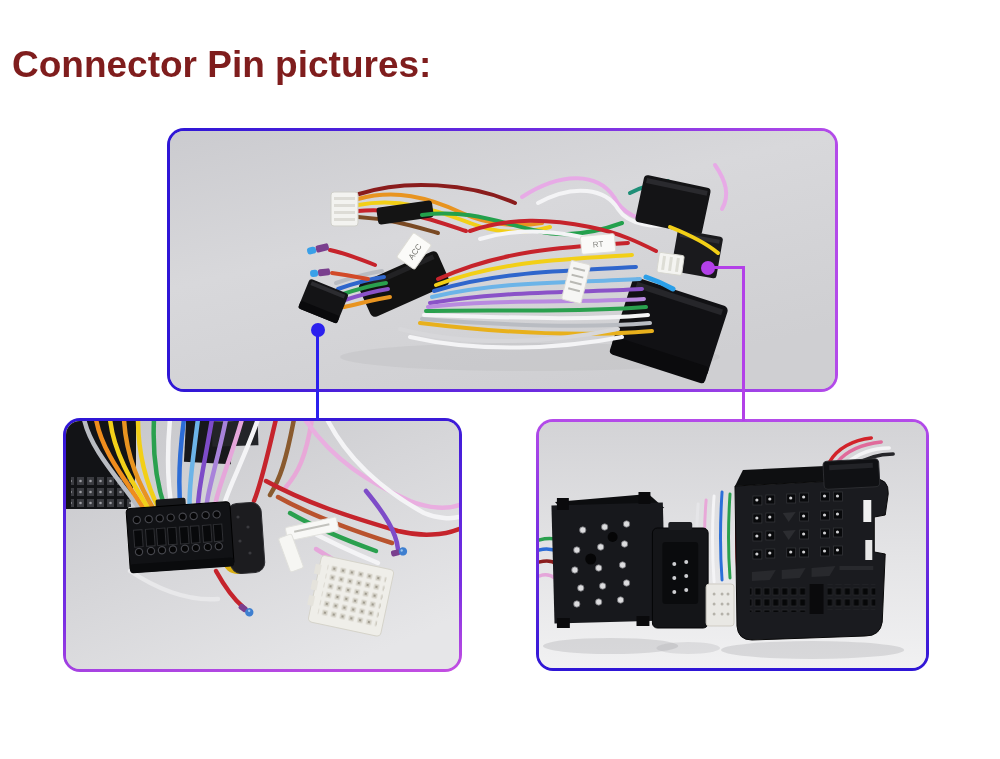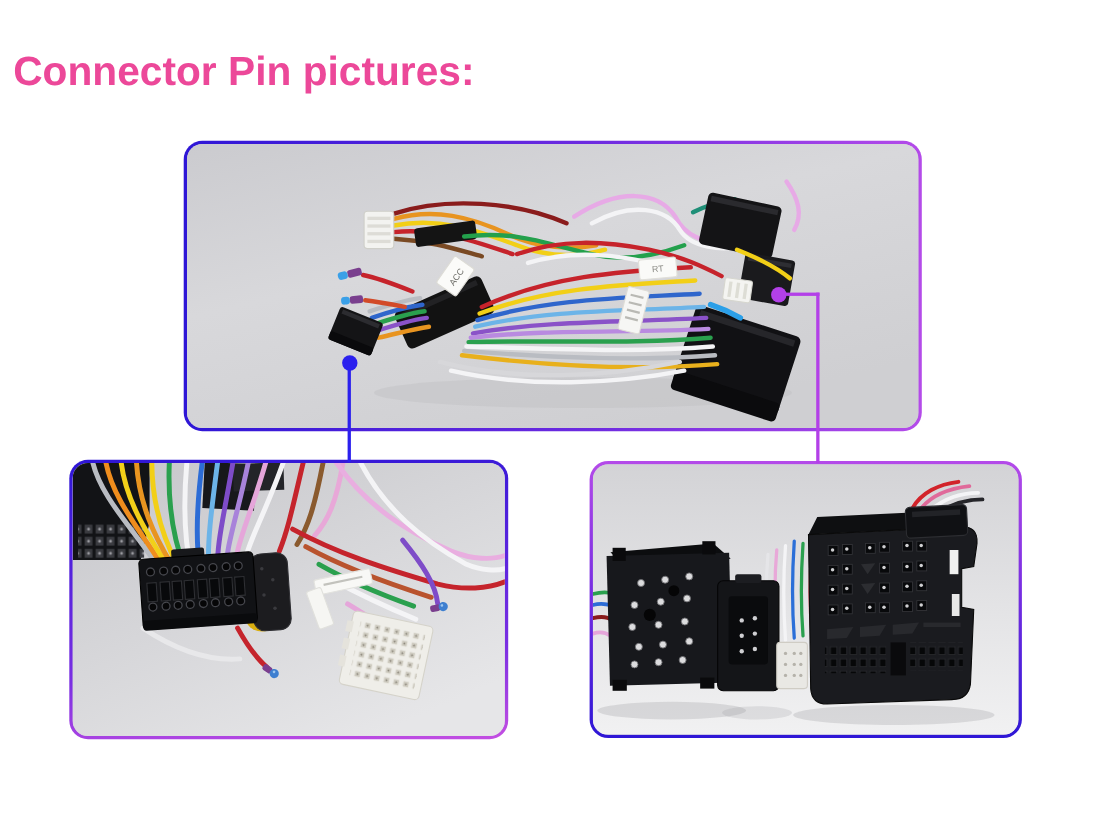--- a/index.html
+++ b/index.html
@@ -2,21 +2,21 @@
 <html><head>
 <meta charset="utf-8">
 <style>
   html,body{margin:0;padding:0;}
   body{
     width:1000px;height:759px;position:relative;overflow:hidden;
     background:#ffffff;font-family:"Liberation Sans",sans-serif;
   }
   .page-title{
     position:absolute;left:12px;top:44px;margin:0;
-    font-size:37px;font-weight:bold;color:#ec4899;letter-spacing:0px;
+    font-size:37px;font-weight:bold;color:#7f1d1d;letter-spacing:0px;
   }
   
   .panel{position:absolute;padding:3px;border-radius:17px;box-sizing:border-box;z-index:1;}
   .panel-inner{width:100%;height:100%;border-radius:14px;overflow:hidden;background:#d4d4d7;}
   .panel-inner svg{display:block;width:100%;height:100%;}
   #overview-panel{left:167px;top:128px;width:671px;height:264px;
     background:linear-gradient(90deg,#2e16d6 0%,#6d2be0 55%,#b44be9 100%);}
   #left-detail-panel{left:63px;top:418px;width:399px;height:254px;
     background:linear-gradient(175deg,#2e16d6 0%,#7a2fe2 70%,#c44fe2 100%);}
   #right-detail-panel{left:536px;top:419px;width:393px;height:252px;

